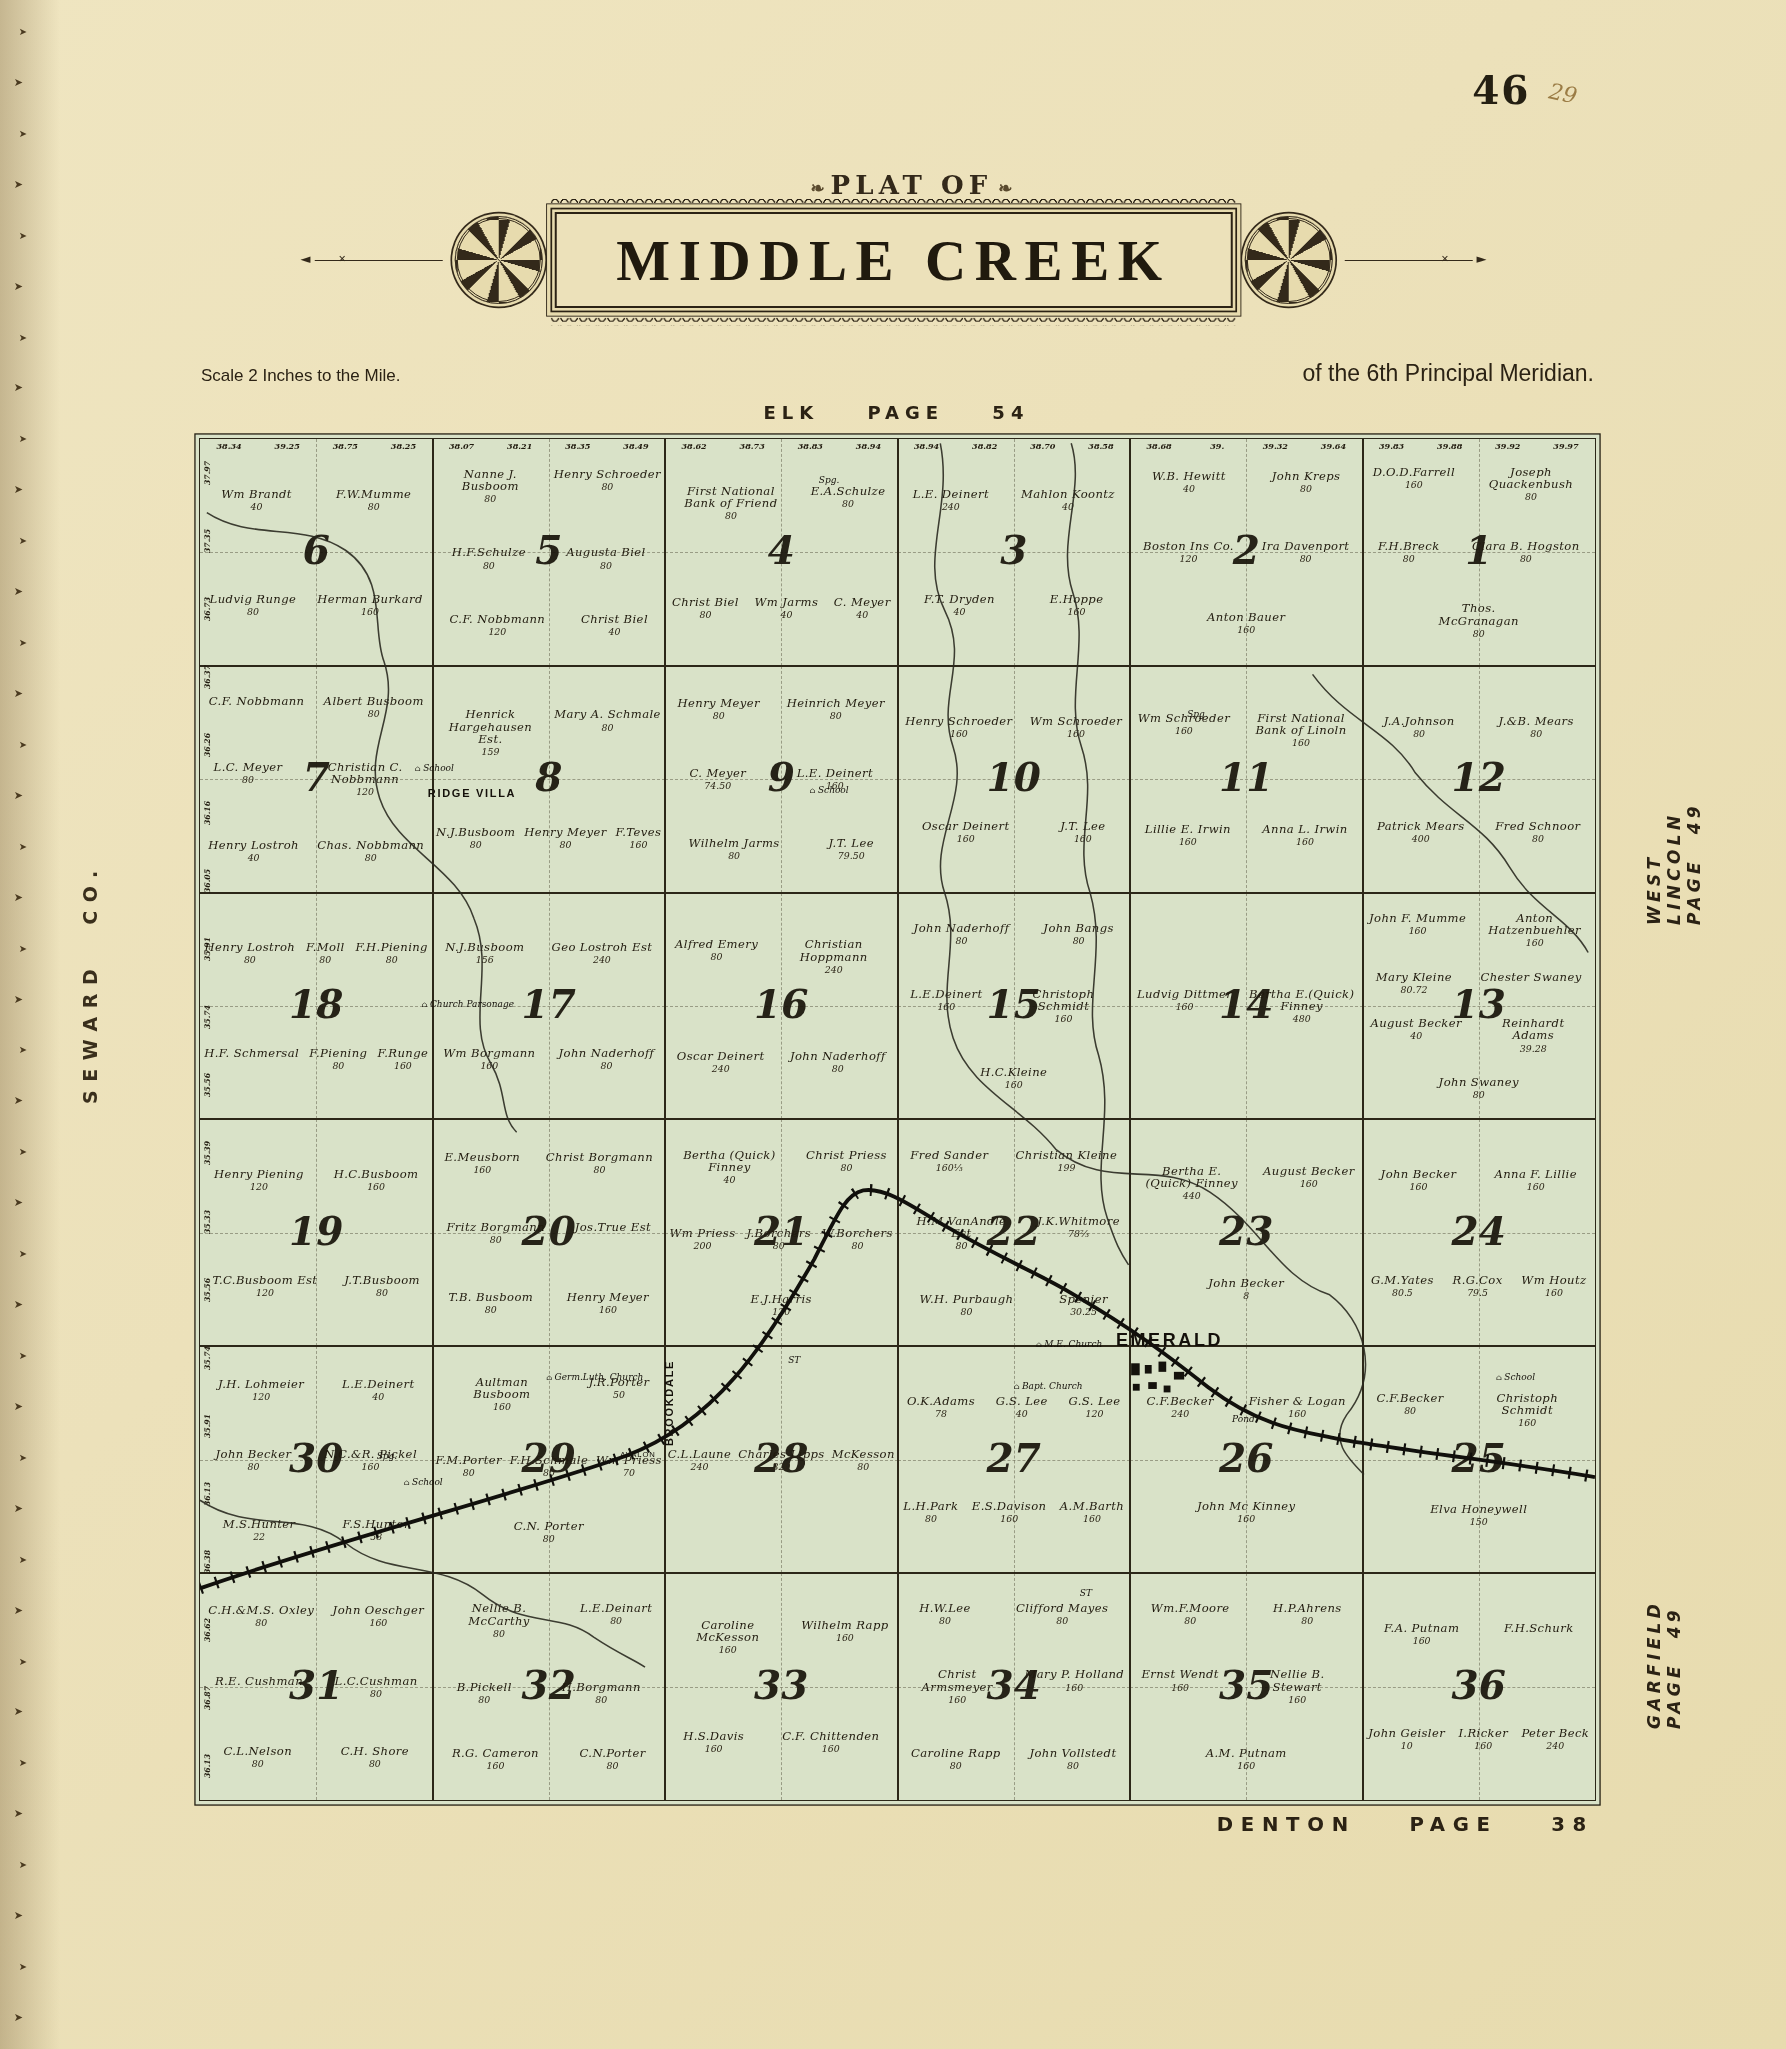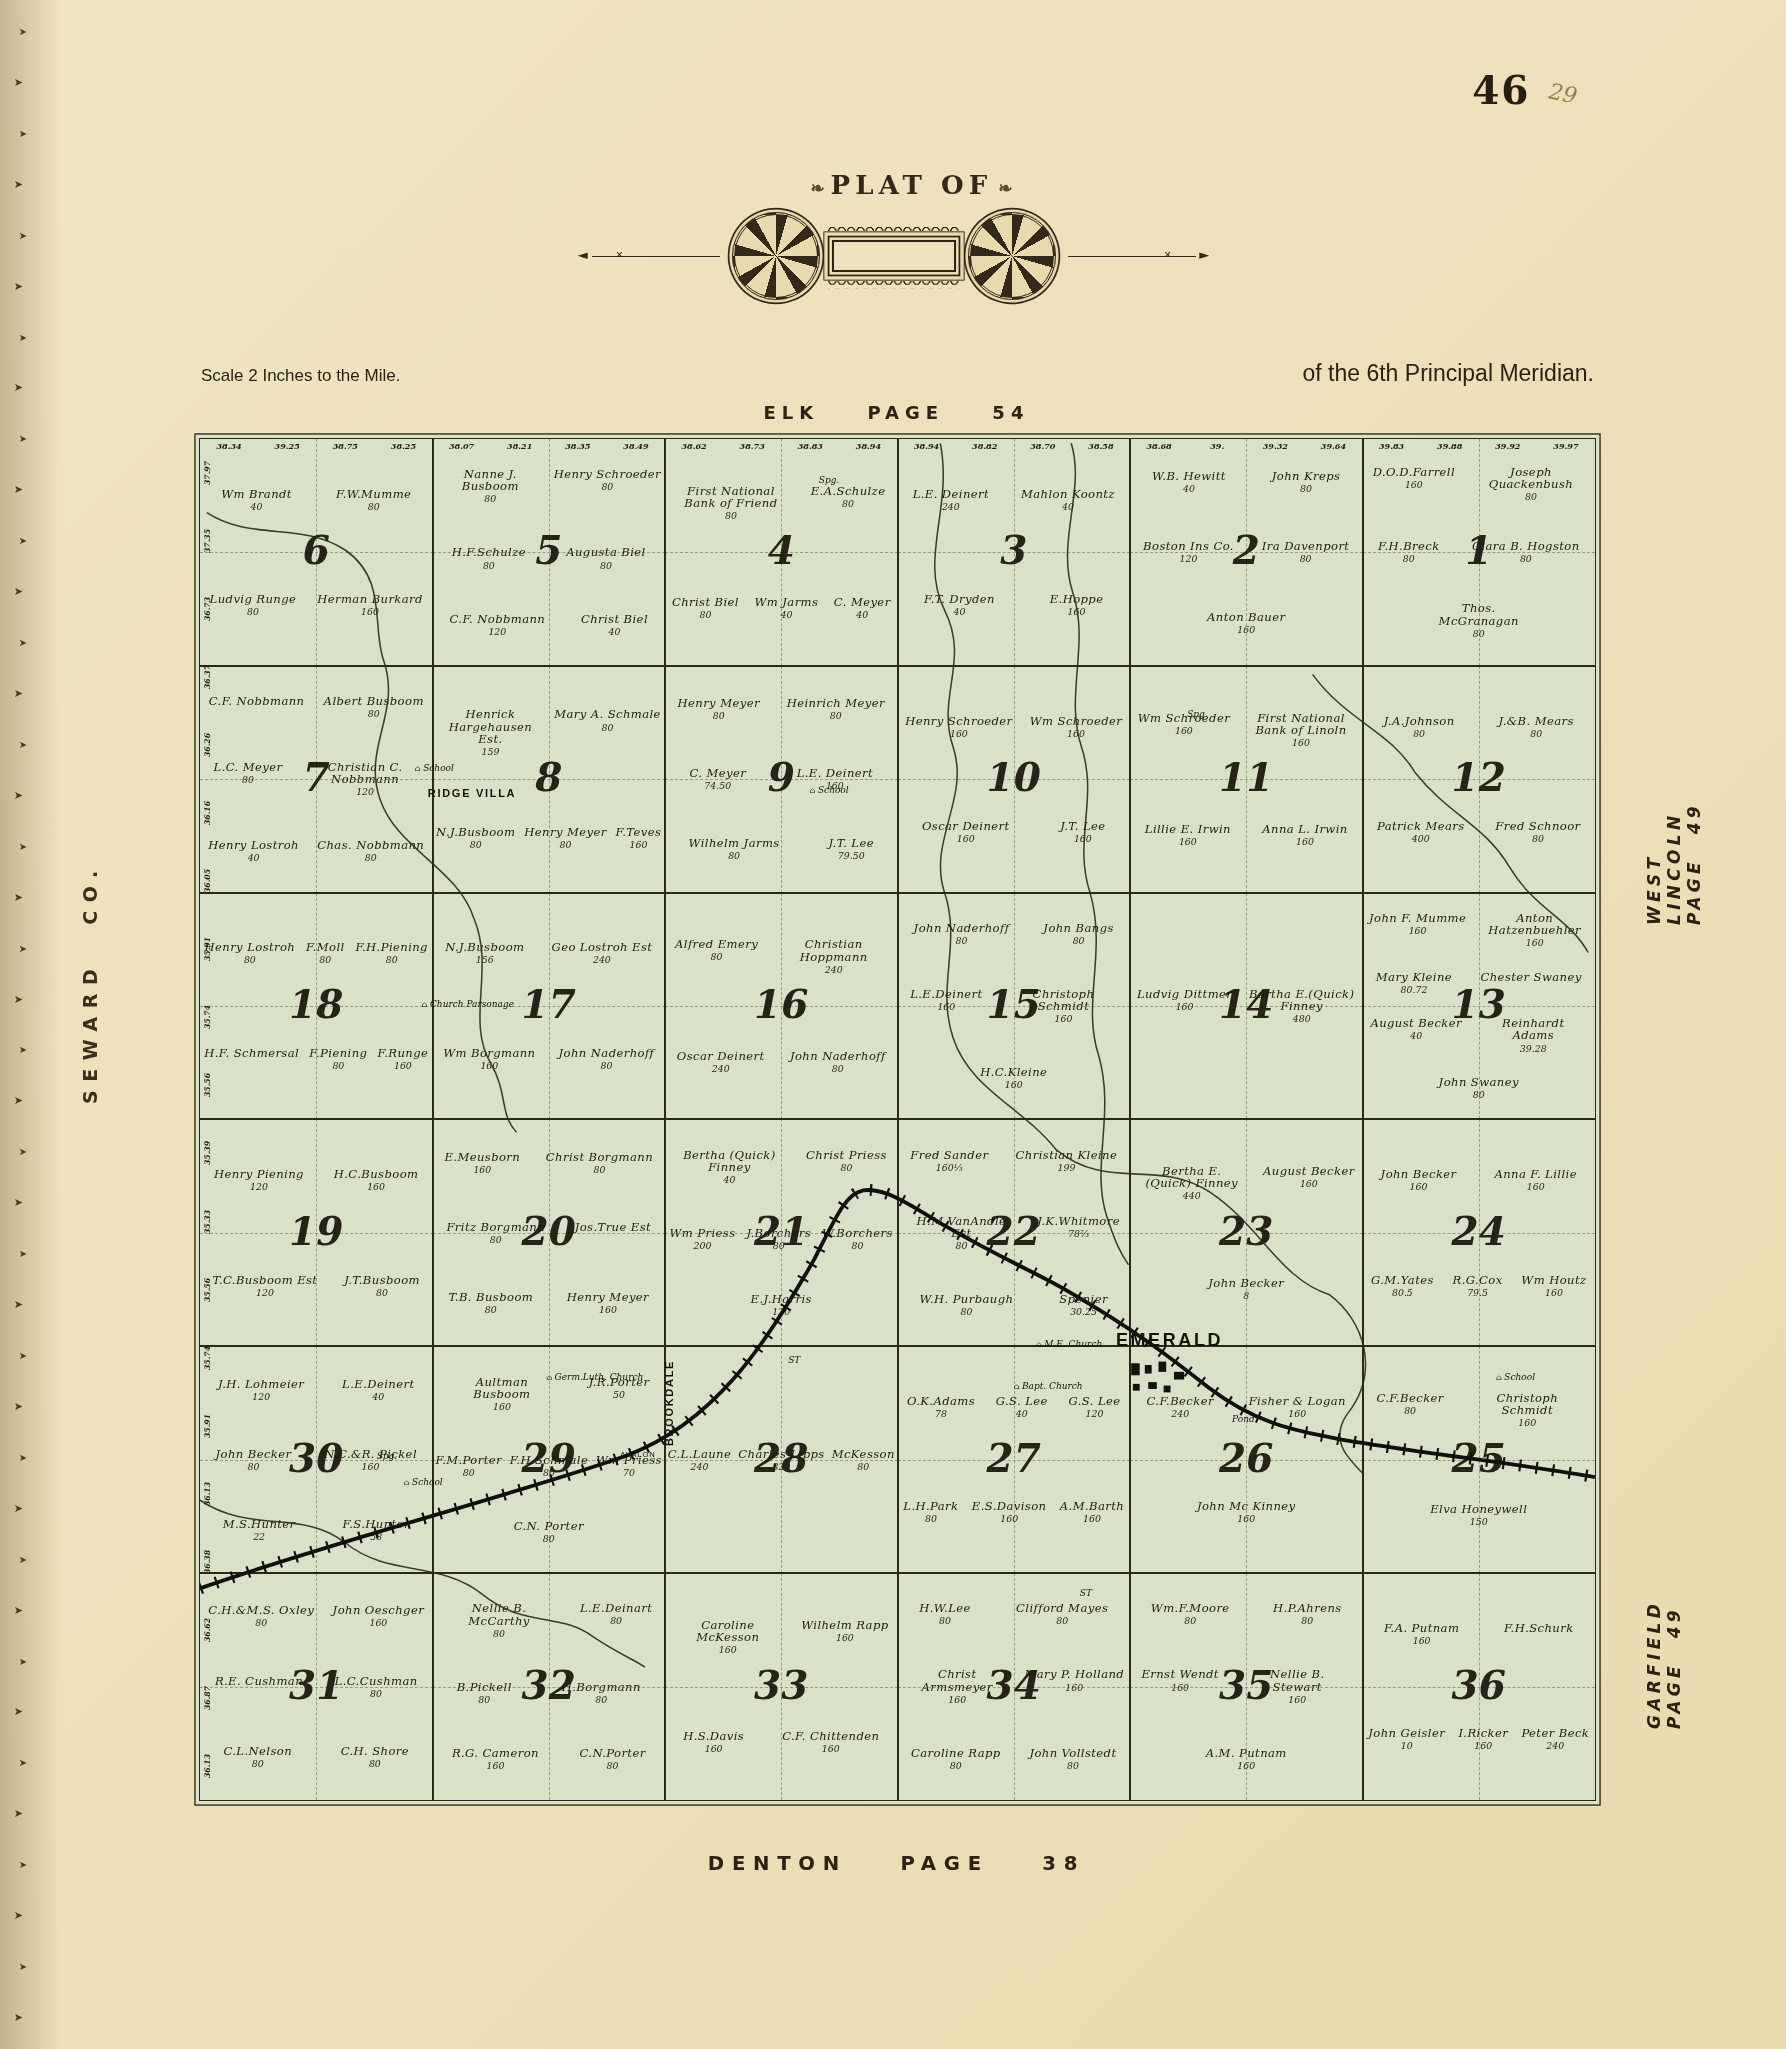--- a/index.html
+++ b/index.html
@@ -45,22 +45,22 @@
     justify-content:space-between;align-items:baseline;
     font-family:"Liberation Sans","DejaVu Sans",sans-serif;color:#2b2214;}
   .subrow .s1{font-size:17px;}
   .subrow .s2{font-size:29px;font-family:"Liberation Serif",serif;font-weight:bold;word-spacing:8.6px;}
   .subrow .s3{font-size:23px;}
   
   .edge{position:absolute;font-family:"DejaVu Sans","Liberation Sans",sans-serif;
     font-weight:bold;color:#2b2214;font-style:italic;}
   .edge.top{top:402px;left:199px;width:1395px;text-align:center;font-size:18px;
     letter-spacing:6px;word-spacing:36px;font-style:normal;}
-  .edge.bottom{top:1813px;left:199px;width:1395px;text-align:center;font-size:19.7px;
-    letter-spacing:7.7px;word-spacing:39px;font-style:normal;margin-top:39px;}
+  .edge.bottom{top:1813px;left:199px;width:1395px;text-align:right;font-size:19.7px;
+    letter-spacing:7.7px;word-spacing:39px;font-style:normal;}
   .edge.left{top:1104px;left:79px;transform:rotate(-90deg);transform-origin:left top;
     font-size:19px;letter-spacing:8.6px;word-spacing:20.5px;font-style:normal;color:#3a2f1c;}
   .edge.rt{top:925px;left:1644px;transform:rotate(-90deg);transform-origin:left top;
     font-size:17px;letter-spacing:4.3px;word-spacing:13.7px;}
   .edge.rb{top:1729px;left:1644px;transform:rotate(-90deg);transform-origin:left top;
     font-size:17px;letter-spacing:4.3px;word-spacing:13.7px;}
   
   .map{position:absolute;left:199px;top:438px;width:1395px;height:1361px;
     background:#d9e2c8;border:1.7px solid #241f12;box-shadow:0 0 0 3.4px #d9e2c8,0 0 0 4.7px #241f12;}
   .grid{position:absolute;inset:0;display:grid;grid-template-columns:repeat(6,1fr);
@@ -144,20 +144,21 @@
   <div class="pageno">46</div>
   <div class="handnote">29</div>
 
   <div class="kicker"><span class="fl">❧ </span><span>PLAT OF</span><span class="fl"> ❧</span></div>
 
   <div class="banner">
     <div class="aline"></div>
     <div class="rosette"></div>
     <div class="tbox">
       <div class="scallop top"></div>
+      <h1>MIDDLE CREEK</h1>
       <div class="scallop bot"></div>
     </div>
     <div class="rosette"></div>
     <div class="aline r"></div>
   </div>
 
   <div class="subrow">
     <span class="s1">Scale 2 Inches to the Mile.</span>
     <span class="s3">of the 6th Principal Meridian.</span>
   </div>

